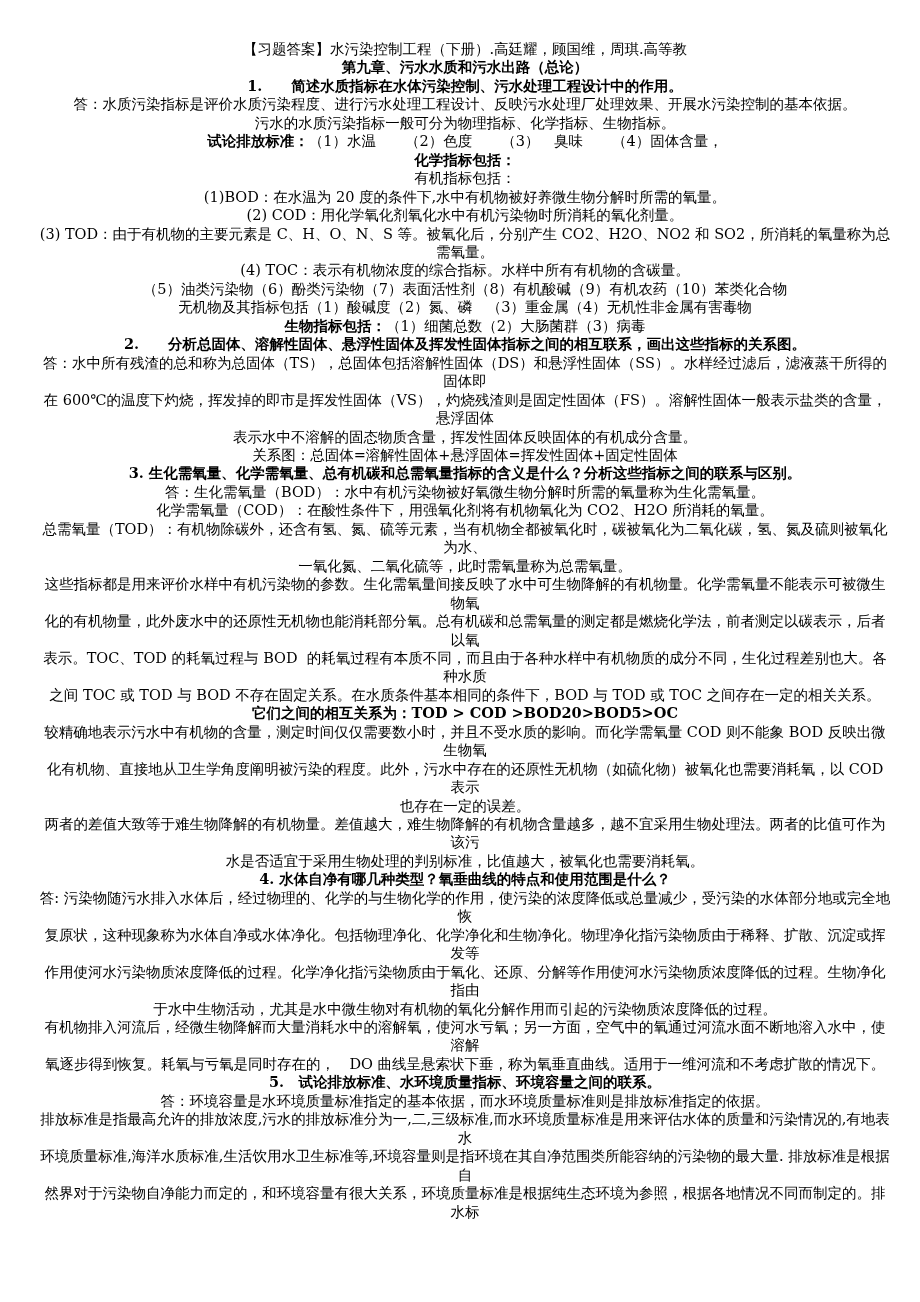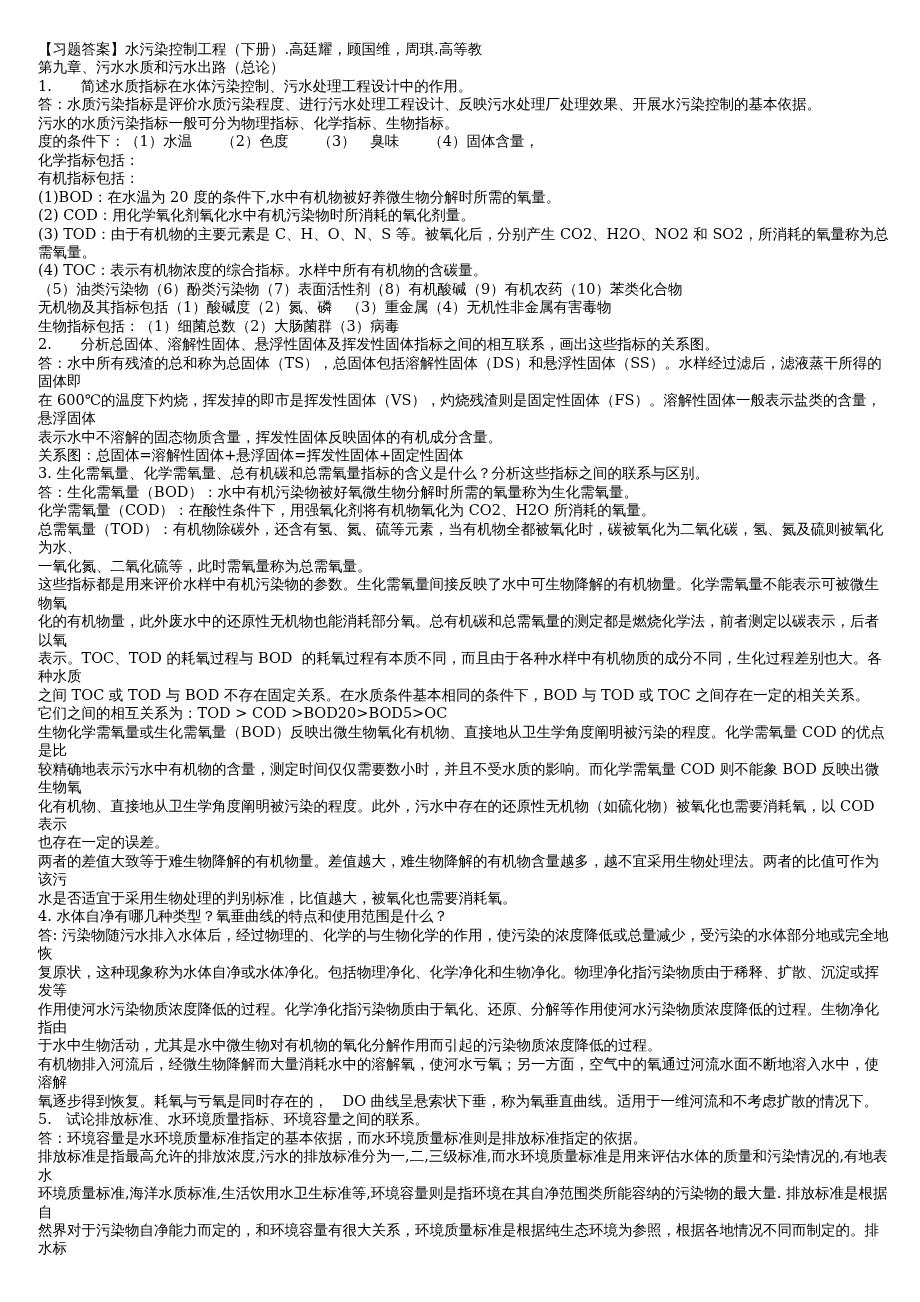--- a/index.html
+++ b/index.html
@@ -13,43 +13,44 @@
     overflow: hidden;
     font-family: "DejaVu Serif", "Liberation Serif", serif;
     color: #000000;
   }
   .page {
     box-sizing: border-box;
     width: 920px;
     height: 1302px;
     padding: 40px 28px 0 38px;
     background: #ffffff;
+    text-align: center;
   }
   .doc .line {
     font-size: 14.5px;
     line-height: 18.45px;
     white-space: pre-wrap;
     letter-spacing: 0px;
     word-break: break-all;
   }
   .doc .line span.b {
-    font-weight: normal;
+    font-weight: bold;
   }
 </style>
 </head>
 <body>
 
 <div class="page">
   <div class="doc">
       <div class="line"><span>【习题答案】水污染控制工程（下册）.高廷耀，顾国维，周琪.高等教</span></div>
       <div class="line"><span class="b">第九章、污水水质和污水出路（总论）</span></div>
       <div class="line"><span class="b">1.　　简述水质指标在水体污染控制、污水处理工程设计中的作用。</span></div>
       <div class="line"><span>答：水质污染指标是评价水质污染程度、进行污水处理工程设计、反映污水处理厂处理效果、开展水污染控制的基本依据。</span></div>
       <div class="line"><span>污水的水质污染指标一般可分为物理指标、化学指标、生物指标。</span></div>
-      <div class="line"><span class="b">度的条件下：</span><span>（1）水温　　（2）色度　　（3）　臭味　　（4）固体含量，</span></div>
+      <div class="line"><span class="b">试论排放标准：</span><span>（1）水温　　（2）色度　　（3）　臭味　　（4）固体含量，</span></div>
       <div class="line"><span class="b">化学指标包括：</span></div>
       <div class="line"><span>有机指标包括：</span></div>
       <div class="line"><span>(1)BOD：在水温为 20 度的条件下,水中有机物被好养微生物分解时所需的氧量。</span></div>
       <div class="line"><span>(2) COD：用化学氧化剂氧化水中有机污染物时所消耗的氧化剂量。</span></div>
       <div class="line"><span>(3) TOD：由于有机物的主要元素是 C、H、O、N、S 等。被氧化后，分别产生 CO2、H2O、NO2 和 SO2，所消耗的氧量称为总需氧量。</span></div>
       <div class="line"><span>(4) TOC：表示有机物浓度的综合指标。水样中所有有机物的含碳量。</span></div>
       <div class="line"><span>（5）油类污染物（6）酚类污染物（7）表面活性剂（8）有机酸碱（9）有机农药（10）苯类化合物</span></div>
       <div class="line"><span>无机物及其指标包括（1）酸碱度（2）氮、磷　（3）重金属（4）无机性非金属有害毒物</span></div>
       <div class="line"><span class="b">生物指标包括：</span><span>（1）细菌总数（2）大肠菌群（3）病毒</span></div>
       <div class="line"><span class="b">2.　　分析总固体、溶解性固体、悬浮性固体及挥发性固体指标之间的相互联系，画出这些指标的关系图。</span></div>
@@ -60,21 +61,20 @@
       <div class="line"><span class="b">3. 生化需氧量、化学需氧量、总有机碳和总需氧量指标的含义是什么？分析这些指标之间的联系与区别。</span></div>
       <div class="line"><span>答：生化需氧量（BOD）：水中有机污染物被好氧微生物分解时所需的氧量称为生化需氧量。</span></div>
       <div class="line"><span>化学需氧量（COD）：在酸性条件下，用强氧化剂将有机物氧化为 CO2、H2O 所消耗的氧量。</span></div>
       <div class="line"><span>总需氧量（TOD）：有机物除碳外，还含有氢、氮、硫等元素，当有机物全都被氧化时，碳被氧化为二氧化碳，氢、氮及硫则被氧化为水、</span></div>
       <div class="line"><span>一氧化氮、二氧化硫等，此时需氧量称为总需氧量。</span></div>
       <div class="line"><span>这些指标都是用来评价水样中有机污染物的参数。生化需氧量间接反映了水中可生物降解的有机物量。化学需氧量不能表示可被微生物氧</span></div>
       <div class="line"><span>化的有机物量，此外废水中的还原性无机物也能消耗部分氧。总有机碳和总需氧量的测定都是燃烧化学法，前者测定以碳表示，后者以氧</span></div>
       <div class="line"><span>表示。TOC、TOD 的耗氧过程与 BOD  的耗氧过程有本质不同，而且由于各种水样中有机物质的成分不同，生化过程差别也大。各种水质</span></div>
       <div class="line"><span>之间 TOC 或 TOD 与 BOD 不存在固定关系。在水质条件基本相同的条件下，BOD 与 TOD 或 TOC 之间存在一定的相关关系。</span></div>
       <div class="line"><span class="b">它们之间的相互关系为：TOD &gt; COD &gt;BOD20&gt;BOD5&gt;OC</span></div>
-      <div class="line"><span>生物化学需氧量或生化需氧量（BOD）反映出微生物氧化有机物、直接地从卫生学角度阐明被污染的程度。化学需氧量 COD 的优点是比</span></div>
       <div class="line"><span>较精确地表示污水中有机物的含量，测定时间仅仅需要数小时，并且不受水质的影响。而化学需氧量 COD 则不能象 BOD 反映出微生物氧</span></div>
       <div class="line"><span>化有机物、直接地从卫生学角度阐明被污染的程度。此外，污水中存在的还原性无机物（如硫化物）被氧化也需要消耗氧，以 COD 表示</span></div>
       <div class="line"><span>也存在一定的误差。</span></div>
       <div class="line"><span>两者的差值大致等于难生物降解的有机物量。差值越大，难生物降解的有机物含量越多，越不宜采用生物处理法。两者的比值可作为该污</span></div>
       <div class="line"><span>水是否适宜于采用生物处理的判别标准，比值越大，被氧化也需要消耗氧。</span></div>
       <div class="line"><span class="b">4. 水体自净有哪几种类型？氧垂曲线的特点和使用范围是什么？</span></div>
       <div class="line"><span>答: 污染物随污水排入水体后，经过物理的、化学的与生物化学的作用，使污染的浓度降低或总量减少，受污染的水体部分地或完全地恢</span></div>
       <div class="line"><span>复原状，这种现象称为水体自净或水体净化。包括物理净化、化学净化和生物净化。物理净化指污染物质由于稀释、扩散、沉淀或挥发等</span></div>
       <div class="line"><span>作用使河水污染物质浓度降低的过程。化学净化指污染物质由于氧化、还原、分解等作用使河水污染物质浓度降低的过程。生物净化指由</span></div>
       <div class="line"><span>于水中生物活动，尤其是水中微生物对有机物的氧化分解作用而引起的污染物质浓度降低的过程。</span></div>

